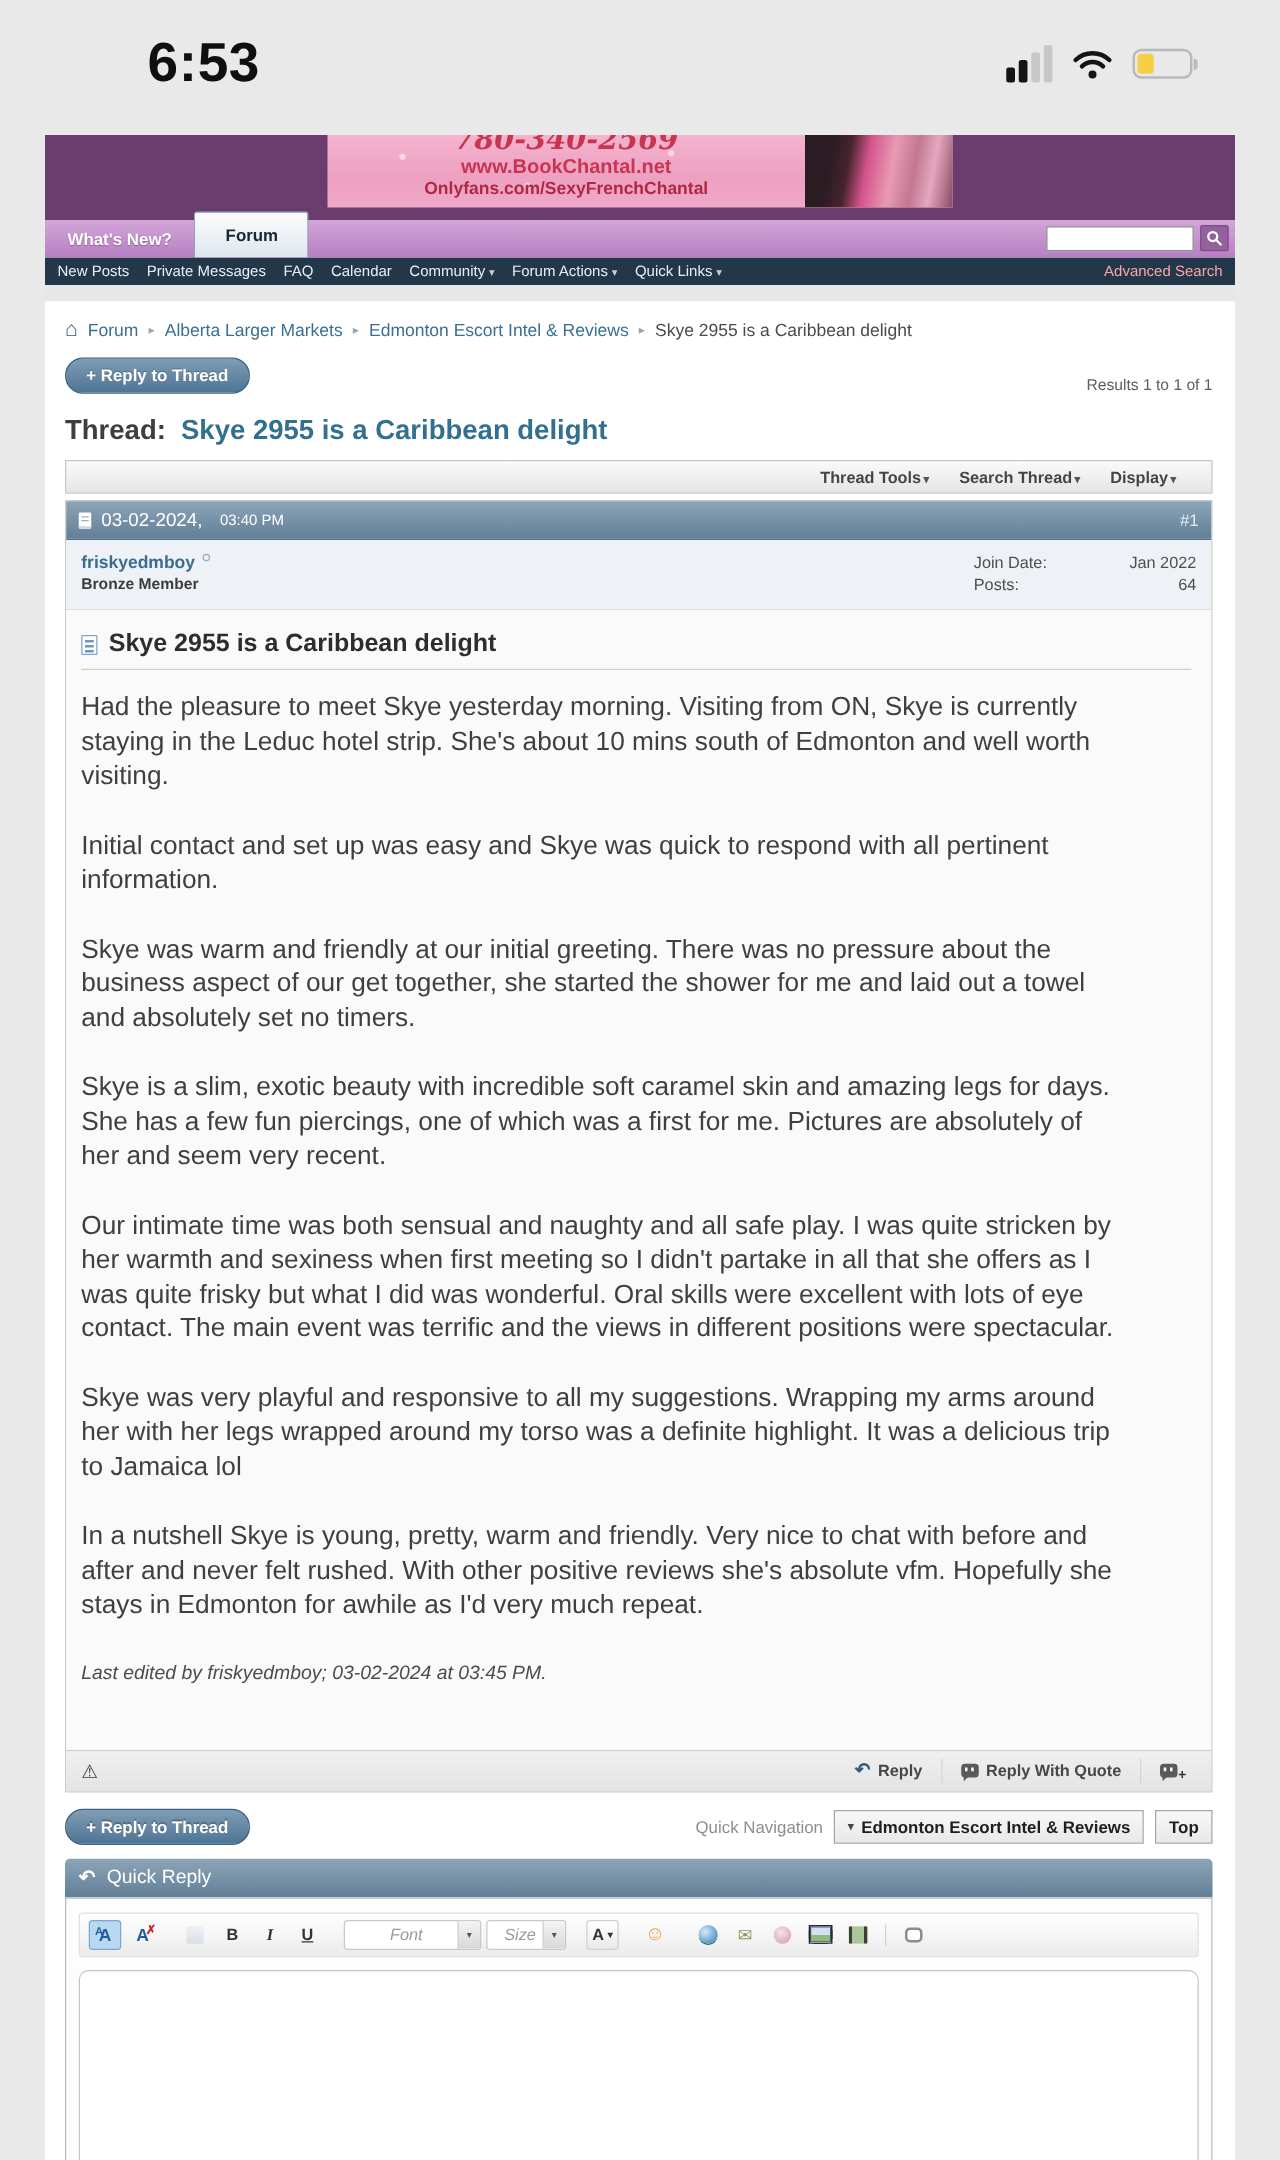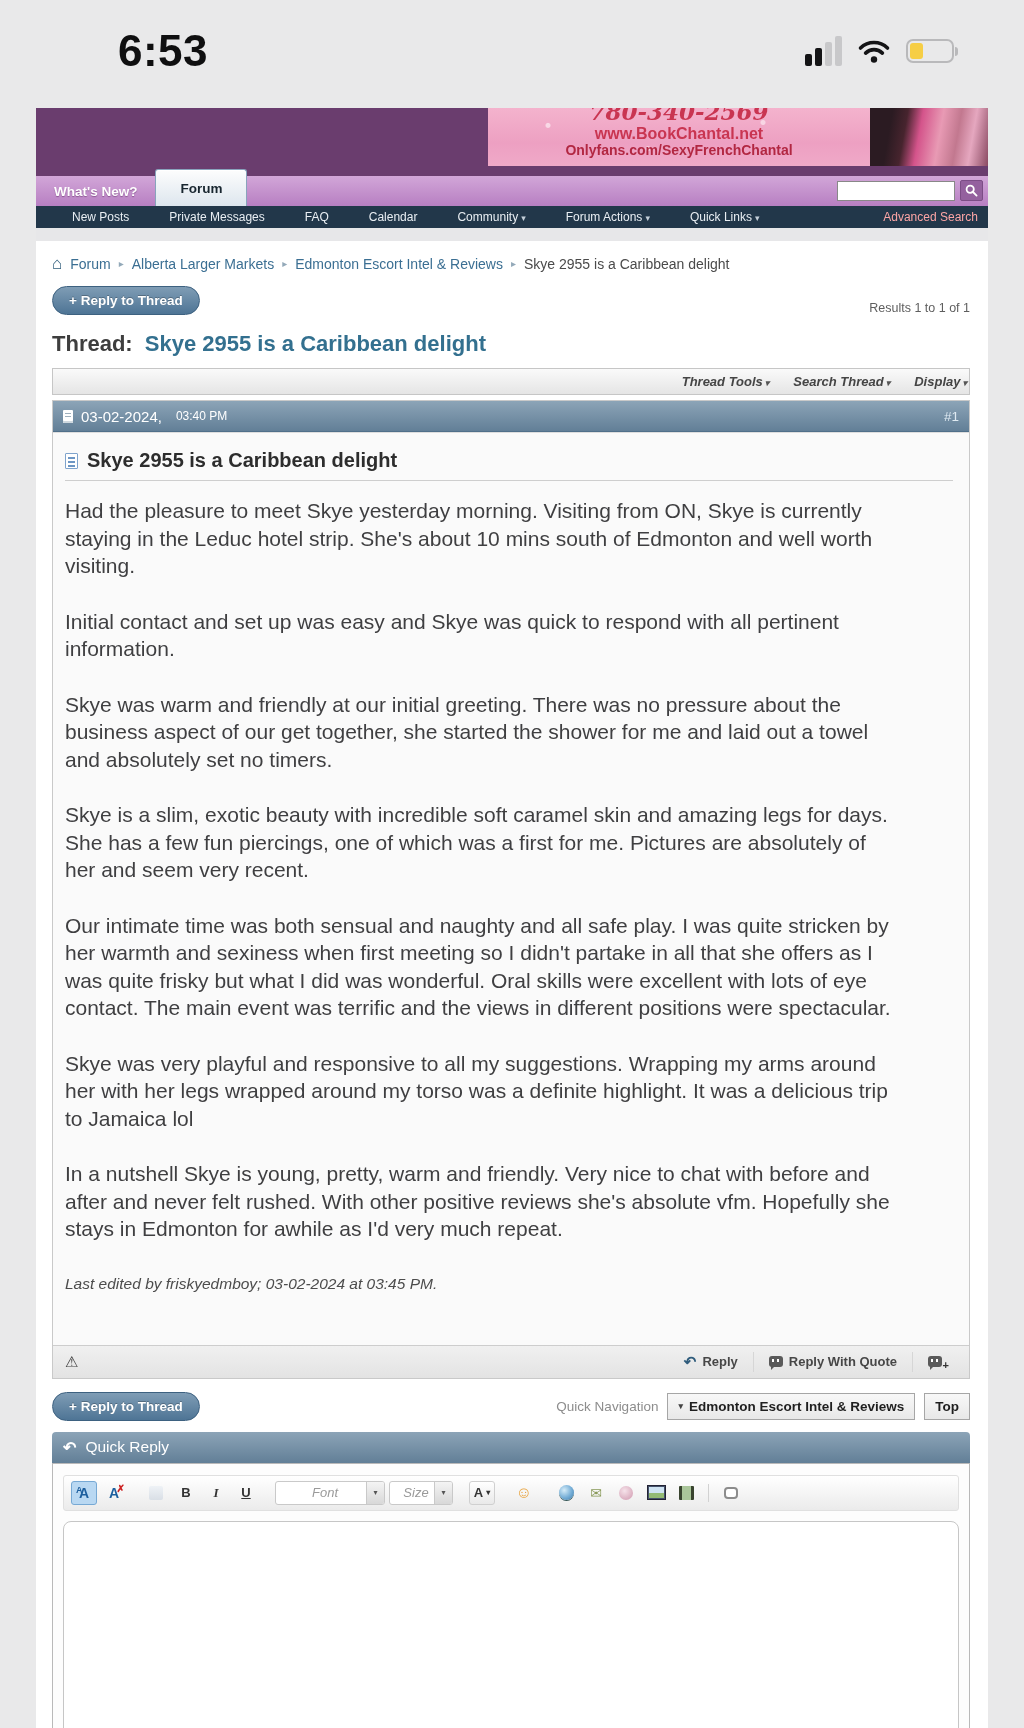--- a/index.html
+++ b/index.html
@@ -16,21 +16,21 @@
   .sig i { display:block; width:7px; border-radius:2px; }
   .sig i:nth-child(1){height:12px;background:#141416;}
   .sig i:nth-child(2){height:18px;background:#141416;}
   .sig i:nth-child(3){height:24px;background:#c8c8ca;}
   .sig i:nth-child(4){height:30px;background:#c8c8ca;}
   .batt { display:flex; align-items:center; }
   .batt-body { width:48px; height:24px; border:2px solid #b9b9bb; border-radius:7px; padding:2px; background:transparent; }
   .batt-fill { width:13px; height:100%; border-radius:3px; background:#f6ce45; }
   .batt-nub { width:3px; height:9px; background:#b9b9bb; border-radius:0 3px 3px 0; margin-left:1px; }
   
-  .adbar { margin:0 36px; height:68px; background:#6a3d6e; display:flex; justify-content:flex-end; overflow:hidden; }
+  .adbar { margin:0 36px; height:68px; background:#6a3d6e; display:flex; justify-content:center; overflow:hidden; }
   .banner { width:500px; height:58px; display:flex; overflow:hidden;
     background:
       radial-gradient(circle at 12% 30%, rgba(255,255,255,.55) 0 2px, transparent 3px),
       radial-gradient(circle at 32% 70%, rgba(255,255,255,.5) 0 2px, transparent 3px),
       radial-gradient(circle at 55% 25%, rgba(255,255,255,.5) 0 2px, transparent 3px),
       radial-gradient(circle at 78% 60%, rgba(255,255,255,.45) 0 2px, transparent 3px),
       radial-gradient(circle at 90% 20%, rgba(255,255,255,.5) 0 2px, transparent 3px),
       linear-gradient(180deg,#f4b3cd,#eda0c2 60%,#f0a9c8);
   }
   .banner-text { flex:1; text-align:center; line-height:1.12; padding-top:0; overflow:hidden; }
@@ -42,40 +42,40 @@
   
   .navbar { margin:0 36px; height:30px; background:linear-gradient(180deg,#d2a6d8,#b77fc2); display:flex; align-items:flex-end; position:relative; }
   .tab-whatsnew { padding:0 18px 7px; font-size:13.5px; font-weight:700; color:#ffffff; text-shadow:0 1px 1px rgba(90,40,95,.5); }
   .tab-forum { height:37px; margin-bottom:0; background:linear-gradient(180deg,#fdfdfd,#dde6ee); border:1px solid #89a3bc; border-bottom:none;
     border-radius:3px 3px 0 0; display:flex; align-items:center; padding:0 24px; font-size:13.5px; font-weight:700; color:#18262f; box-shadow:inset 0 1px 0 #fff; }
   .nav-search { margin-left:auto; display:flex; align-items:center; gap:5px; padding:0 5px 5px 0; }
   .nav-search input { width:118px; height:20px; border:1px solid #888; background:#fff; font-size:12px; padding:0 4px; }
   .search-btn { width:23px; height:21px; background:#94619e; border:1px solid #7c4d86; border-radius:2px; display:flex; align-items:center; justify-content:center; }
   
   .subnav { margin:0 36px; height:22px; background:#22374a; display:flex; align-items:center; padding:0 10px; gap:14px; }
-  .subnav span.link { font-size:12px; color:#e9eef3;margin-left:26px; }
+  .subnav span.link { font-size:12px; color:#e9eef3; }
   .subnav .arr { font-size:9px; color:#c4cfd9; margin-left:3px; }
   .subnav .adv { margin-left:auto; font-size:12px; color:#fca5a5; }
   .page-gap { margin:0 36px; height:13px; background:#e7e7e9; }
   
   .content { margin:0 36px; background:#ffffff; min-height:1495px; padding:12px 18px 0 16px; }
   .crumbs { display:flex; align-items:center; gap:8px; font-size:14px; margin-top:2px; }
   .crumbs .home { font-size:17px; color:#2e5b7a; line-height:1; }
   .crumbs a { color:#3b6f93; text-decoration:none; }
   .crumbs .sep { font-size:10px; color:#93a9b9; }
   .crumbs .cur { color:#4a4a4a; }
   .ctrl-row { display:flex; justify-content:space-between; align-items:flex-end; margin-top:14px; }
   .btn-reply-thread { display:inline-block; background:linear-gradient(180deg,#7f9db5,#4e7495); border:1px solid #3d6180; border-radius:15px;
     color:#fff; font-size:13.5px; font-weight:700; padding:6px 16px; text-shadow:0 -1px 0 rgba(0,0,0,.25); }
   .results { font-size:12.5px; color:#5e5e5e; }
   .thread-h { margin-top:16px; font-size:22px; font-weight:700; }
   .thread-h .lbl { color:#3e3e3e; }
   .thread-h .ttl { color:#33708f; margin-left:6px; }
   .toolsbar { margin-top:11px; border:1px solid #c6c6c6; background:linear-gradient(180deg,#fafafa,#e5e5e5);
-    height:27px; display:flex; justify-content:flex-end; align-items:center; gap:24px; padding:0 2px;font-style:italic; }
+    height:27px; display:flex; justify-content:flex-end; align-items:center; gap:24px; padding:0 28px; }
   .toolsbar .titem { font-size:13px; font-weight:600; color:#454545; }
   .toolsbar .arr { font-size:9px; color:#555; margin-left:2px; }
   
   .post { margin-top:5px; border:1px solid #c9c9c9; }
   .post-head { height:31px; background:linear-gradient(180deg,#8ca4b7,#627f97); border-bottom:1px solid #50708a;
     display:flex; align-items:center; padding:0 10px; color:#fff; }
   .icon-page-sm { width:10px; height:13px; background:#fff; border-radius:1px; margin-right:8px;
     box-shadow:inset 0 -2px 0 #cfd8df; position:relative; }
   .icon-page-sm::after { content:""; position:absolute; left:2px; top:3px; width:6px; height:1.5px; background:#9fb0bd; box-shadow:0 3px 0 #9fb0bd; }
   .post-date { font-size:15px; }
@@ -243,20 +243,39 @@
     <span class="titem"><span>Display</span><span class="arr">▾</span></span>
   </div>
 
   <div class="post">
     <div class="post-head">
       <span class="icon-page-sm"></span>
       <span class="post-date">03-02-2024,</span>
       <span class="post-time">03:40 PM</span>
       <span class="post-num">#1</span>
     </div>
+    <div class="userrow">
+      <div>
+        <div class="uname-line">
+          <span class="uname">friskyedmboy</span>
+          <span class="online-dot"></span>
+        </div>
+        <div class="utitle">Bronze Member</div>
+      </div>
+      <div class="ustats">
+        <div class="row">
+            <span>Join Date:</span>
+            <span>Jan 2022</span>
+          </div>
+        <div class="row">
+            <span>Posts:</span>
+            <span>64</span>
+          </div>
+      </div>
+    </div>
     <div class="post-body">
       <div class="ptitle-row">
         <span class="icon-page-blue"></span>
         <span class="ptitle">Skye 2955 is a Caribbean delight</span>
       </div>
       <hr class="post-hr">
       <p>Had the pleasure to meet Skye yesterday morning. Visiting from ON, Skye is currently staying in the Leduc hotel strip. She's about 10 mins south of Edmonton and well worth visiting.</p>
       <p>Initial contact and set up was easy and Skye was quick to respond with all pertinent information.</p>
       <p>Skye was warm and friendly at our initial greeting. There was no pressure about the business aspect of our get together, she started the shower for me and laid out a towel and absolutely set no timers.</p>
       <p>Skye is a slim, exotic beauty with incredible soft caramel skin and amazing legs for days. She has a few fun piercings, one of which was a first for me. Pictures are absolutely of her and seem very recent.</p>

